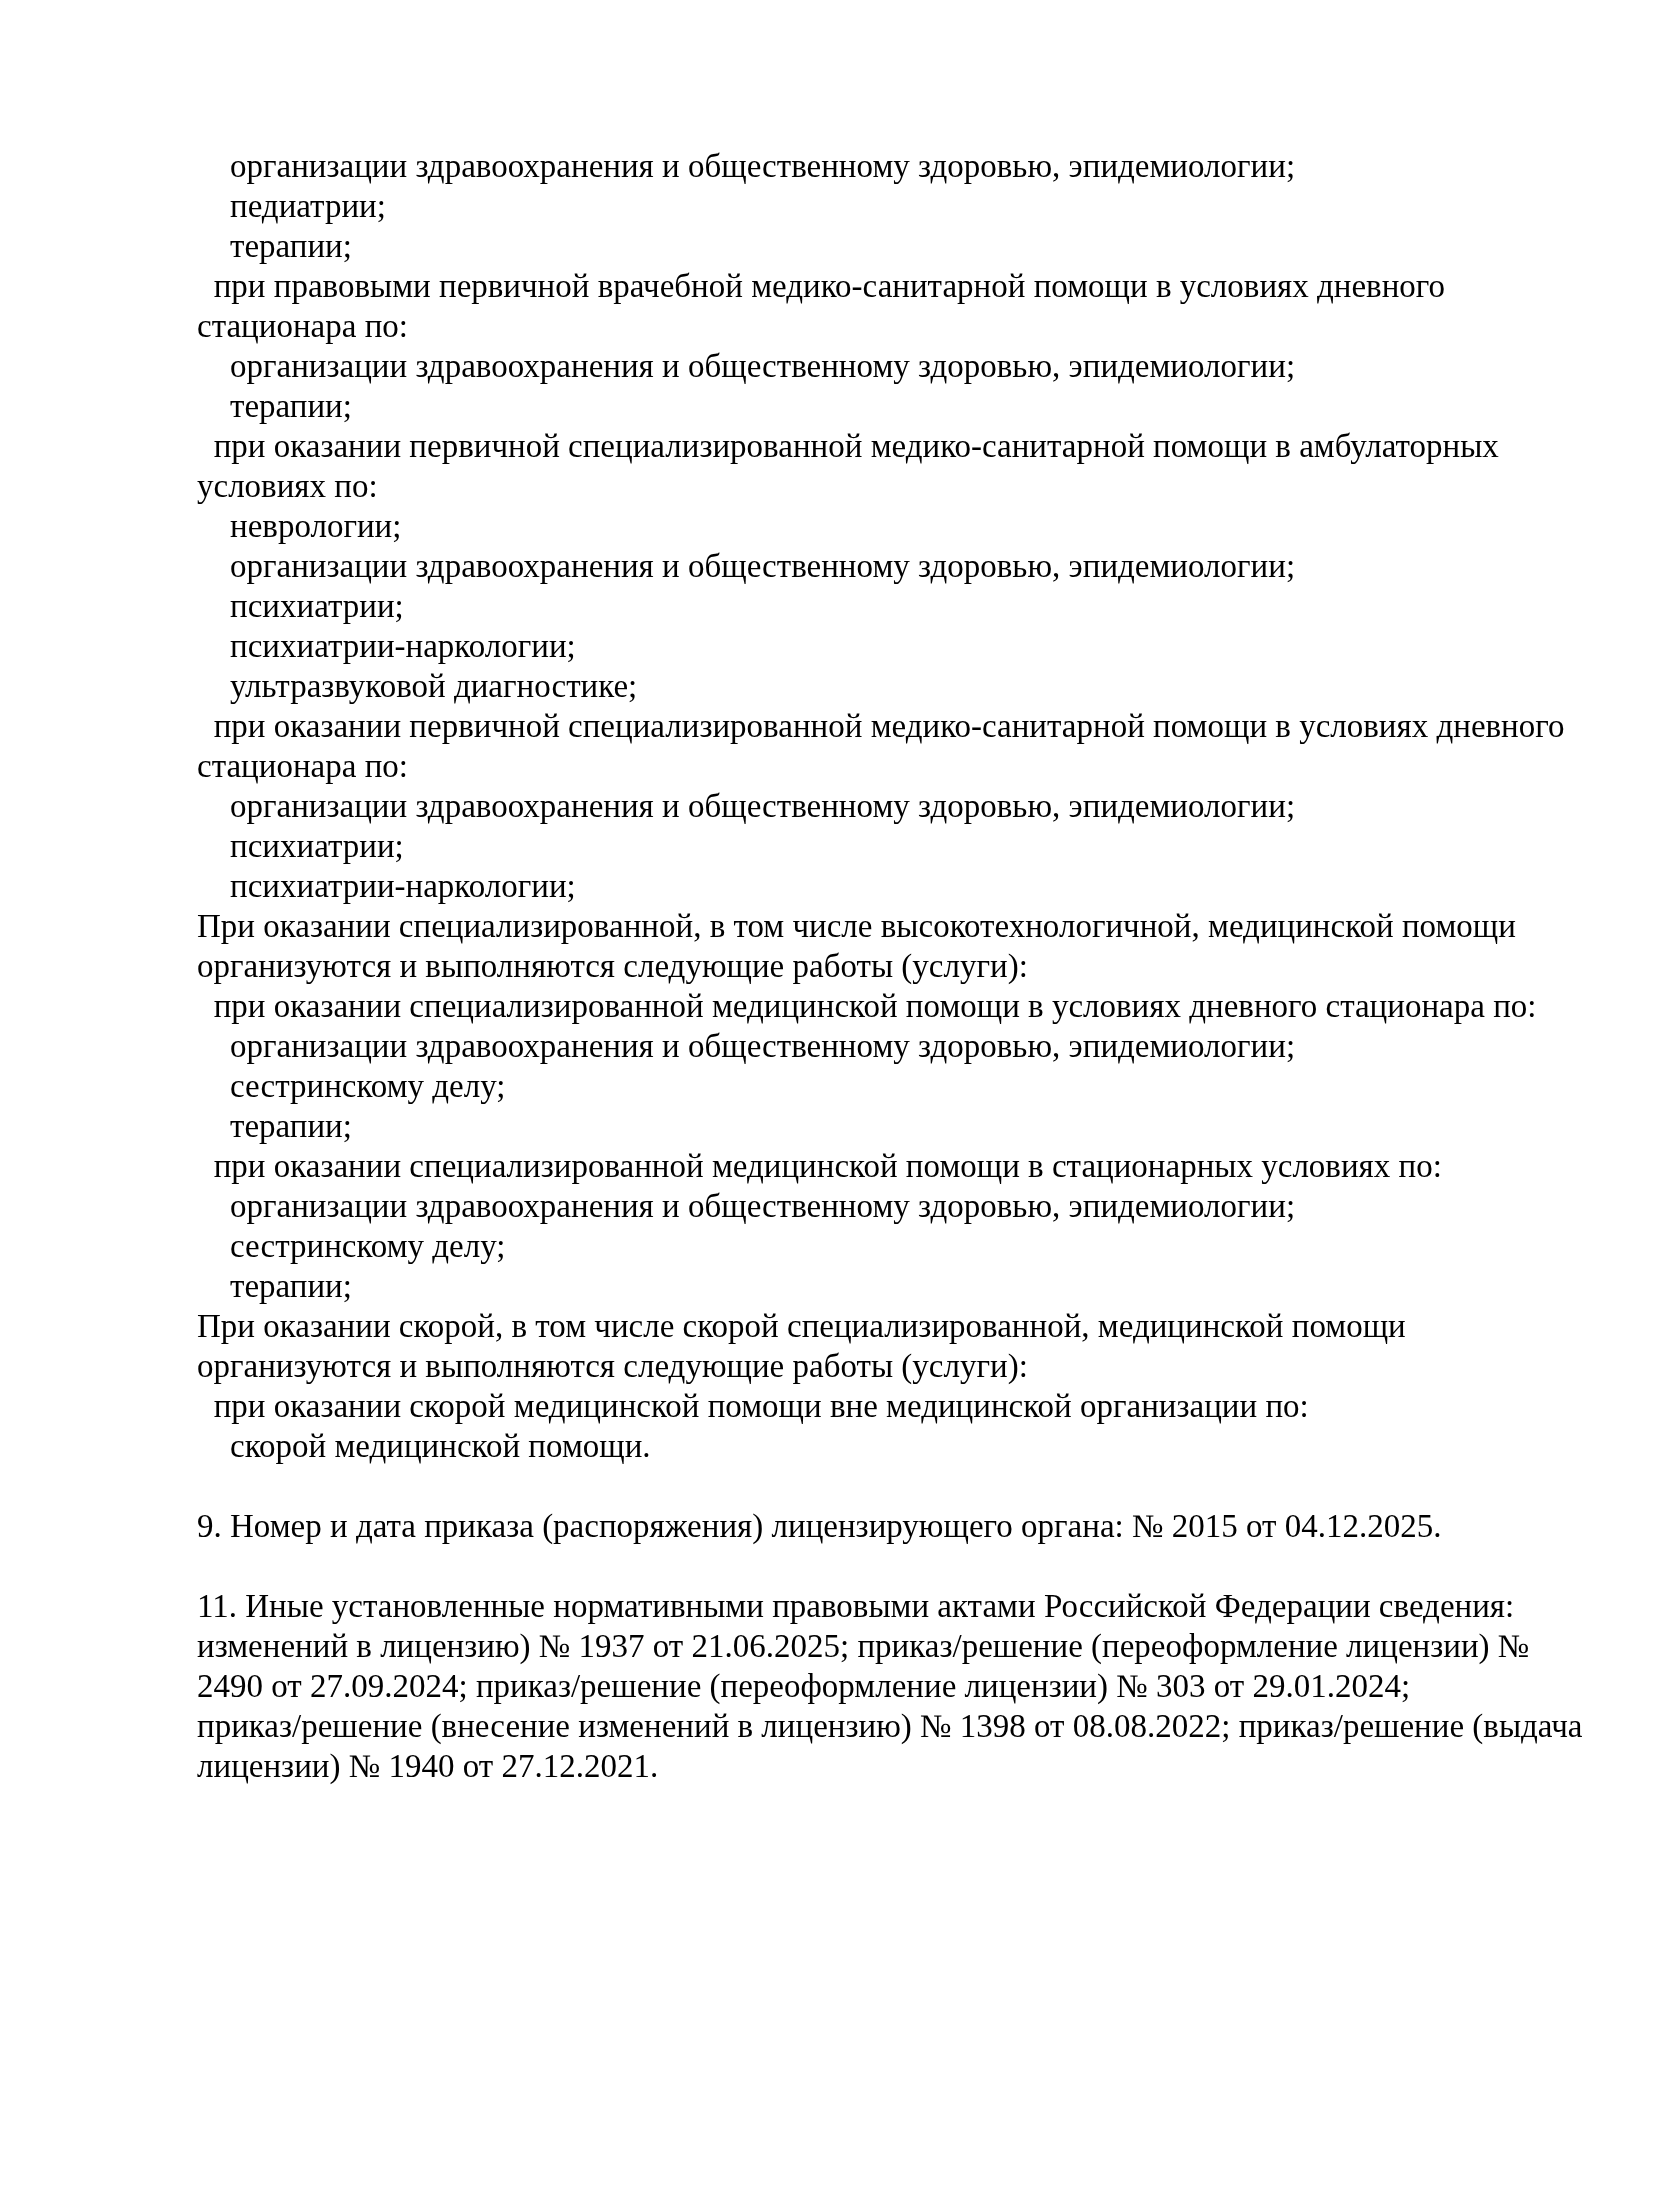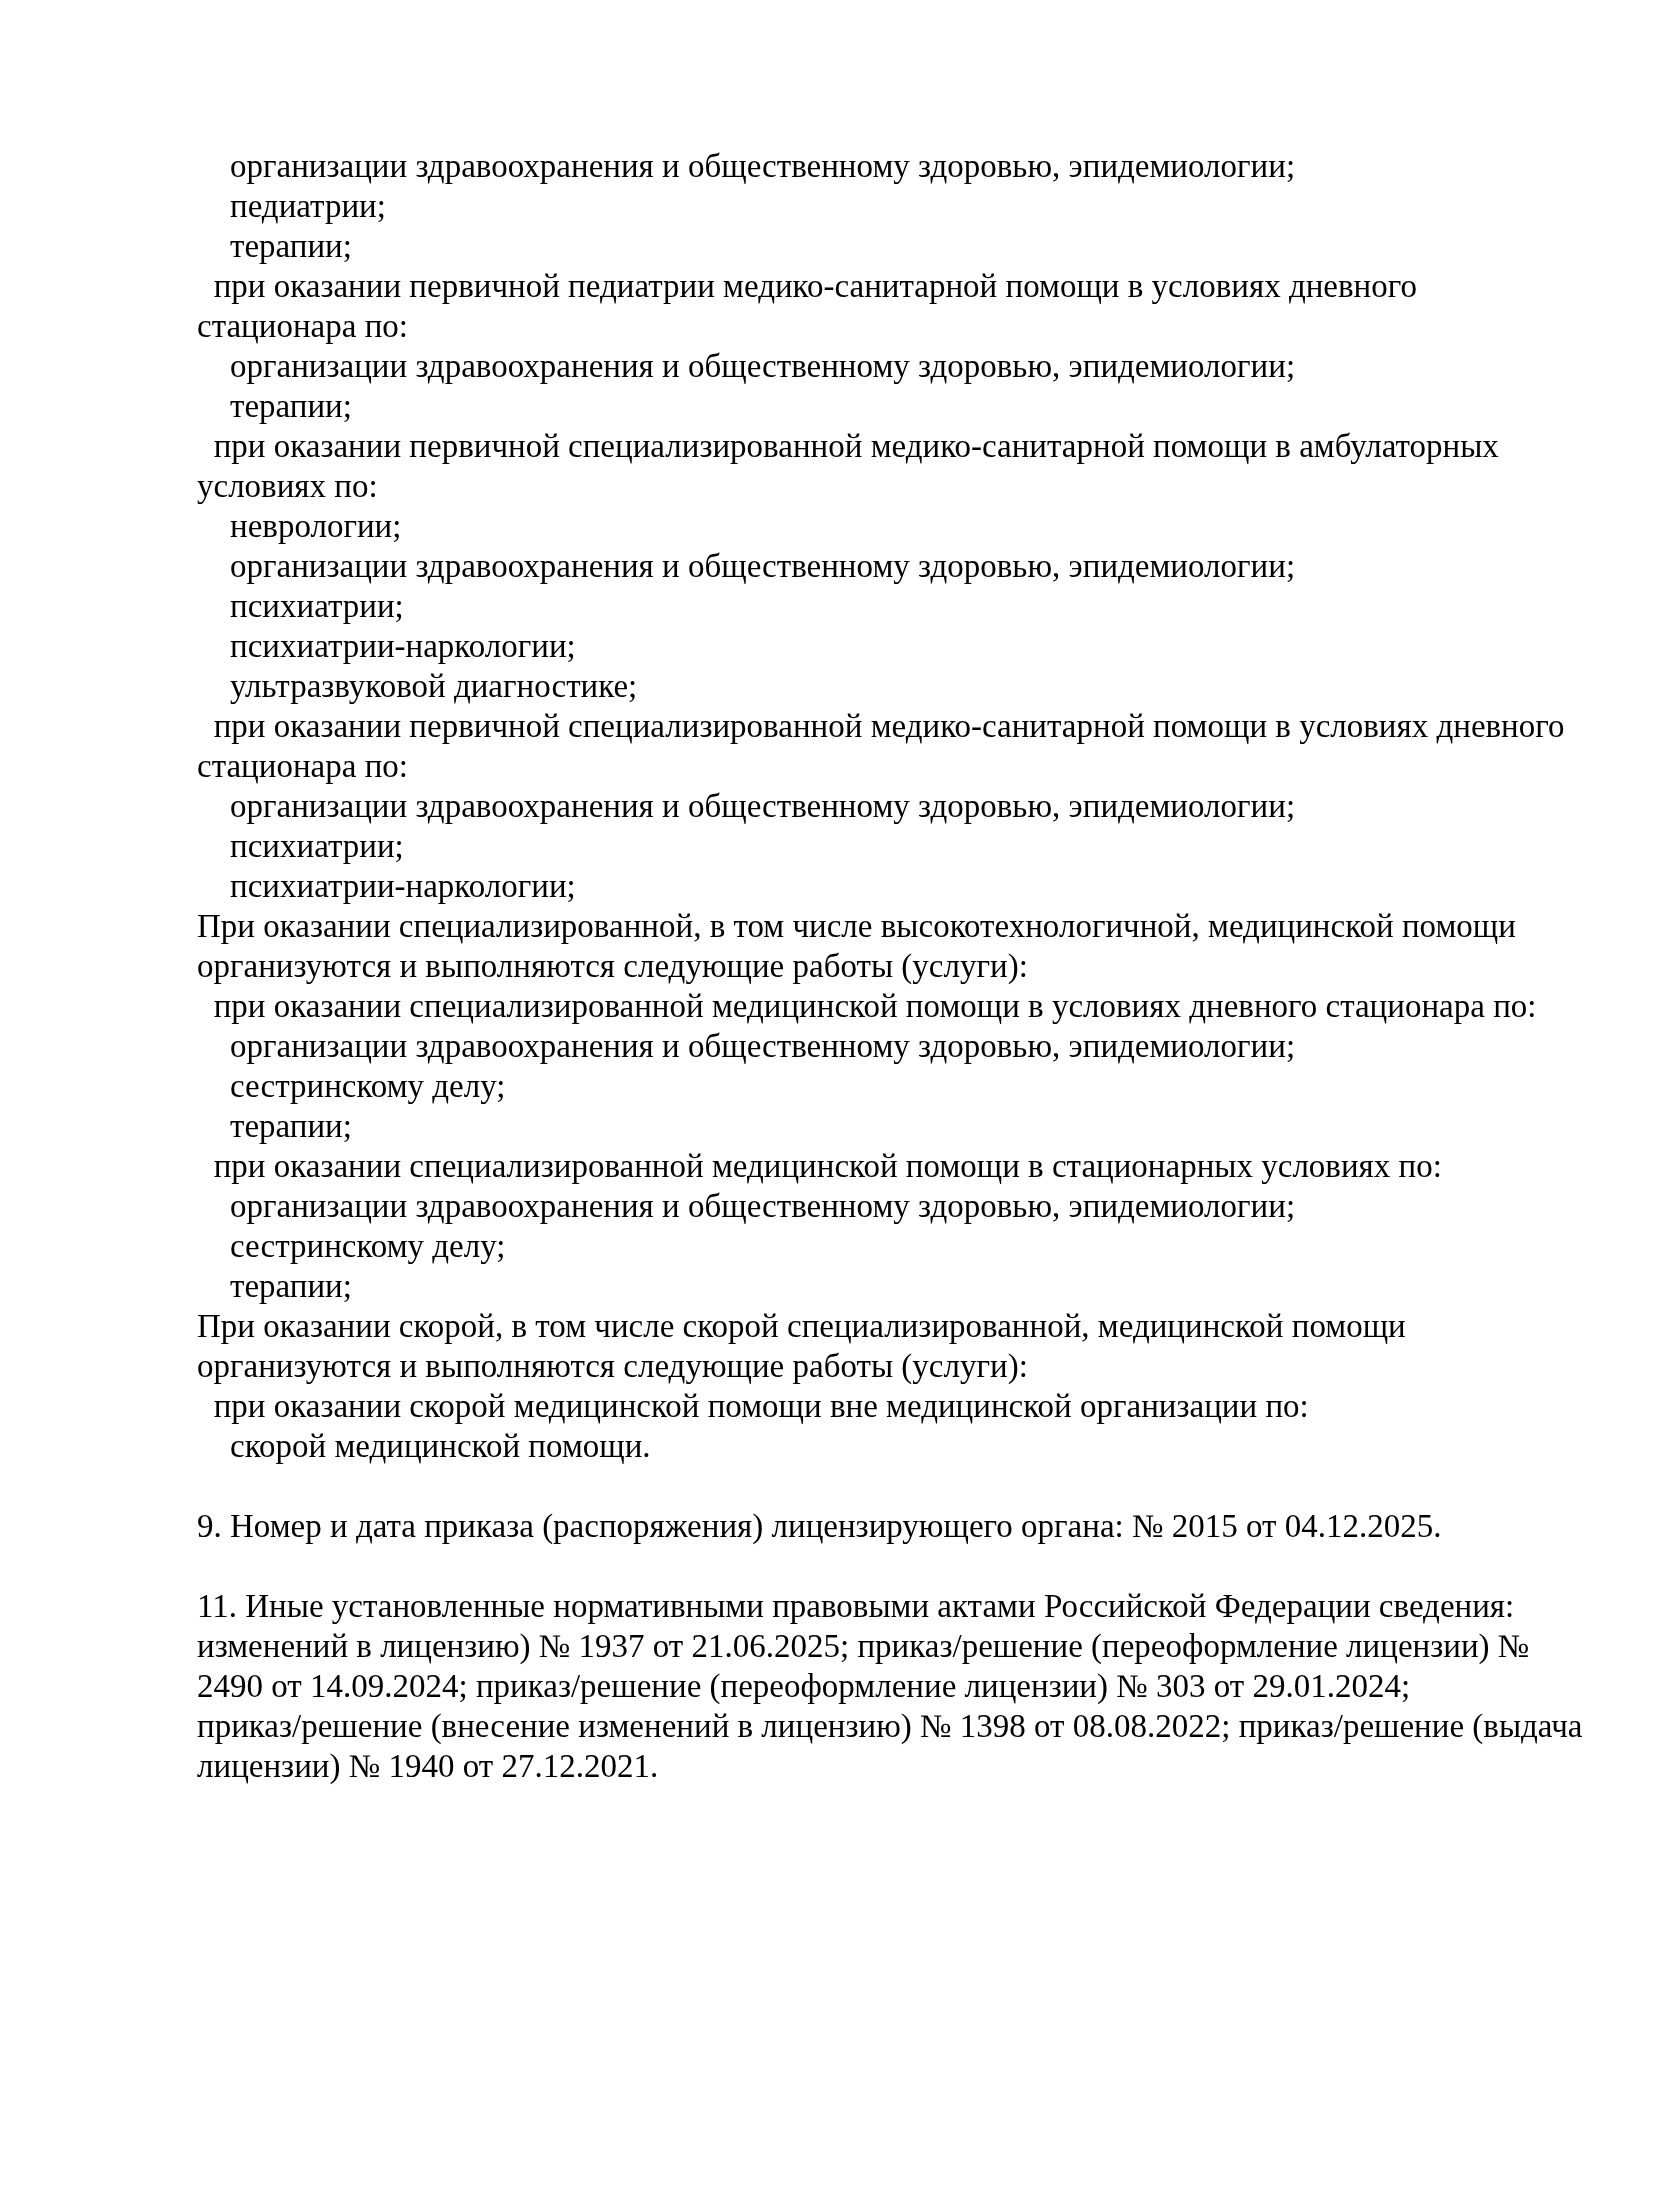--- a/index.html
+++ b/index.html
@@ -33,21 +33,21 @@
   .indent-2 { padding-left: 33px; }
 </style>
 </head>
 <body>
 
 <div class="page">
   <div class="doc">
       <div class="line indent-2">организации здравоохранения и общественному здоровью, эпидемиологии;</div>
       <div class="line indent-2">педиатрии;</div>
       <div class="line indent-2">терапии;</div>
-      <div class="line indent-1">при оказании первичной педиатрии медико-санитарной помощи в условиях дневного</div>
+      <div class="line indent-1">при правовыми первичной врачебной медико-санитарной помощи в условиях дневного</div>
       <div class="line indent-0">стационара по:</div>
       <div class="line indent-2">организации здравоохранения и общественному здоровью, эпидемиологии;</div>
       <div class="line indent-2">терапии;</div>
       <div class="line indent-1">при оказании первичной специализированной медико-санитарной помощи в амбулаторных</div>
       <div class="line indent-0">условиях по:</div>
       <div class="line indent-2">неврологии;</div>
       <div class="line indent-2">организации здравоохранения и общественному здоровью, эпидемиологии;</div>
       <div class="line indent-2">психиатрии;</div>
       <div class="line indent-2">психиатрии-наркологии;</div>
       <div class="line indent-2">ультразвуковой диагностике;</div>
@@ -68,18 +68,18 @@
       <div class="line indent-2">терапии;</div>
       <div class="line indent-0">При оказании скорой, в том числе скорой специализированной, медицинской помощи</div>
       <div class="line indent-0">организуются и выполняются следующие работы (услуги):</div>
       <div class="line indent-1">при оказании скорой медицинской помощи вне медицинской организации по:</div>
       <div class="line indent-2">скорой медицинской помощи.</div>
       <div class="line indent-0">&nbsp;</div>
       <div class="line indent-0">9. Номер и дата приказа (распоряжения) лицензирующего органа: № 2015 от 04.12.2025.</div>
       <div class="line indent-0">&nbsp;</div>
       <div class="line indent-0">11. Иные установленные нормативными правовыми актами Российской Федерации сведения:</div>
       <div class="line indent-0">изменений в лицензию) № 1937 от 21.06.2025; приказ/решение (переоформление лицензии) №</div>
-      <div class="line indent-0">2490 от 14.09.2024; приказ/решение (переоформление лицензии) № 303 от 29.01.2024;</div>
+      <div class="line indent-0">2490 от 27.09.2024; приказ/решение (переоформление лицензии) № 303 от 29.01.2024;</div>
       <div class="line indent-0">приказ/решение (внесение изменений в лицензию) № 1398 от 08.08.2022; приказ/решение (выдача</div>
       <div class="line indent-0">лицензии) № 1940 от 27.12.2021.</div>
     </div>
 </div>
 
 
 </body></html>

